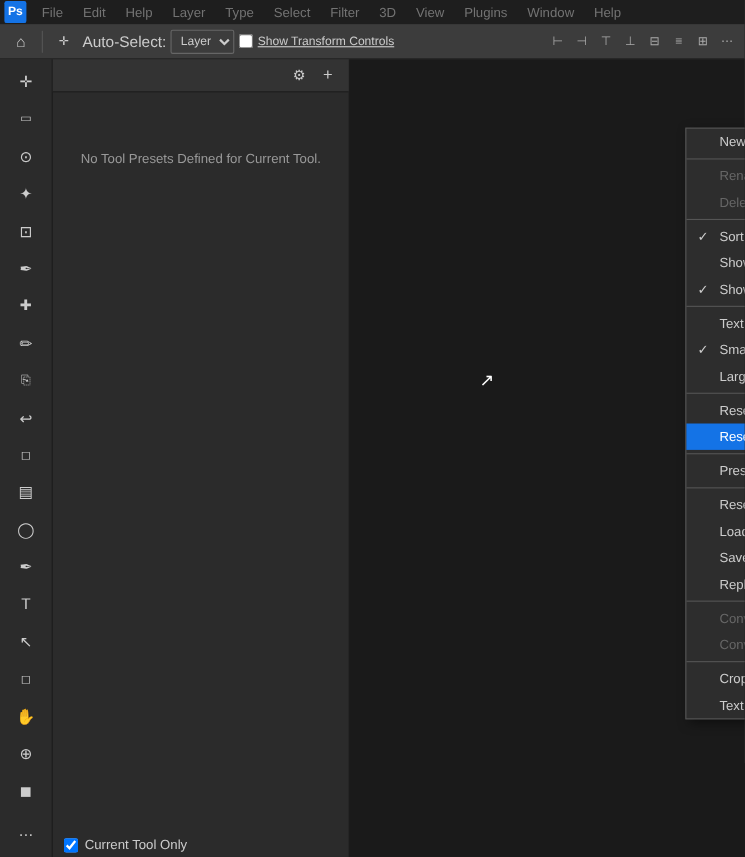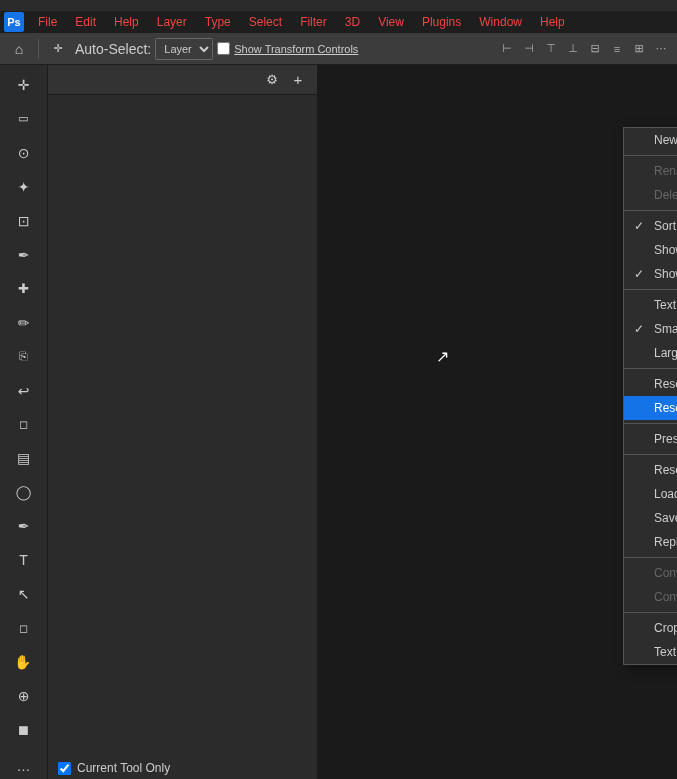--- a/index.html
+++ b/index.html
@@ -15,38 +15,37 @@
     }
 
     
     .menu-bar {
       display: flex;
       align-items: center;
       background: #1e1e1e;
       height: 22px;
       padding: 0 4px;
       gap: 2px;
-      margin-top: 11px;
     }
     .menu-bar-logo {
       width: 20px;
       height: 20px;
       background: #1473e6;
       display: flex;
       align-items: center;
       justify-content: center;
       font-size: 11px;
       font-weight: bold;
       color: white;
       margin-right: 4px;
       border-radius: 2px;
     }
     .menu-item {
       padding: 2px 8px;
-      color: #ef4444;
+      color: #737373;
       font-size: 12px;
       cursor: pointer;
     }
 
     
     .toolbar {
       display: flex;
       align-items: center;
       background: #3c3c3c;
       height: 32px;
@@ -162,21 +161,21 @@
       display: flex;
       align-items: center;
       justify-content: center;
       height: 120px;
       color: #999;
       font-size: 12px;
       text-align: center;
     }
     .presets-footer {
       position: absolute;
-      bottom: 15px;
+      bottom: 4px;
       left: 10px;
       display: flex;
       align-items: center;
       gap: 6px;
     }
 
     
     .canvas-area {
       flex: 1;
       background: #1a1a1a;
@@ -292,20 +291,23 @@
       <div class="tool-btn" style="font-size:18px;">■</div>
       <div class="tool-btn">…</div>
     </div>
   </div>
 
   <div class="presets-panel">
     <div class="presets-header">
       <div class="toolbar-btn" style="font-size:13px;">⚙</div>
       <div class="toolbar-btn" style="font-size:15px;">+</div>
     </div>
+    <div class="presets-content">
+      <span>No Tool Presets Defined for Current Tool.</span>
+    </div>
     <div class="presets-footer">
       <input type="checkbox" checked="" style="">
       <span>Current Tool Only</span>
     </div>
   </div>
 
   <div class="canvas-area">
 
     <div class="dropdown-menu">
 

